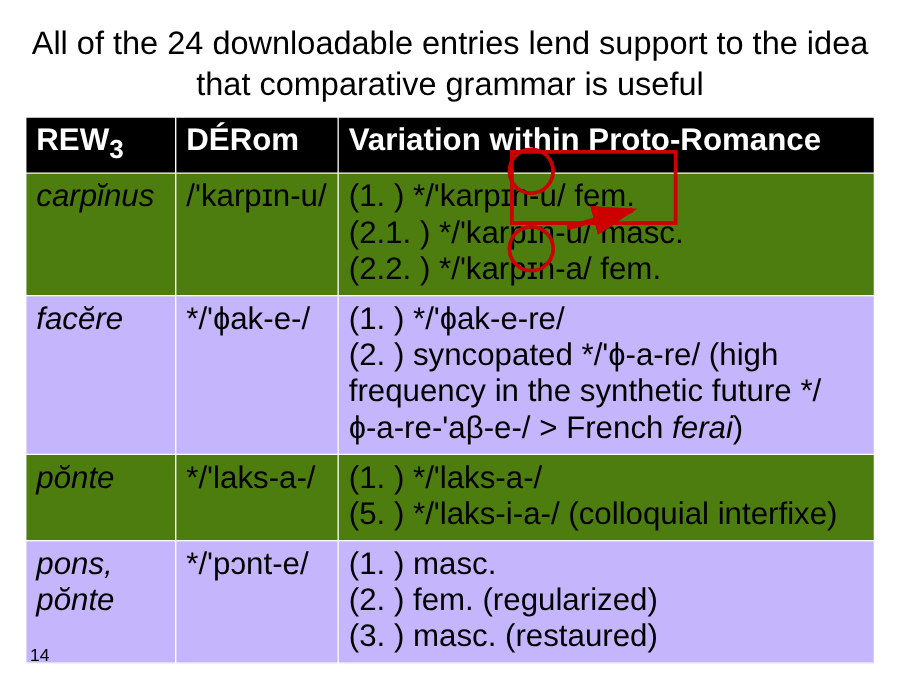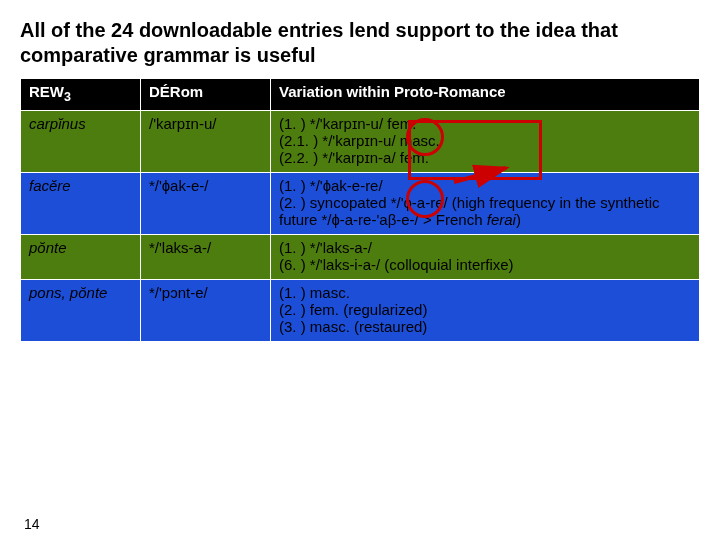--- a/index.html
+++ b/index.html
@@ -12,47 +12,48 @@
     color: #000;
   }
   .slide {
     position: relative;
     width: 720px;
     height: 540px;
     box-sizing: border-box;
     padding: 18px 20px 20px 20px;
   }
   .title {
-    font-size: 20px;
-    font-weight: bold;
+    font-size: 26px;
+    font-weight: normal;
     line-height: 1.25;
     margin: 0 0 10px 0;
+    text-align: center;
   }
   table.etym {
     border-collapse: collapse;
     width: 100%;
     table-layout: fixed;
-    font-size: 15px;
+    font-size: 25px;
   }
   table.etym col.c1 { width: 120px; }
   table.etym col.c2 { width: 130px; }
   table.etym col.c3 { width: auto; }
   table.etym th, table.etym td {
     padding: 4px 8px 6px 8px;
     vertical-align: top;
     text-align: left;
     border: 1px solid #fff;
   }
   table.etym thead th {
     background: #000;
     color: #fff;
     font-weight: bold;
   }
   tr.shade td { background: #4d7c0f; }
-  tr.plain td { background: #1d4ed8; }
+  tr.plain td { background: #c4b5fd; }
   .lemma { font-style: italic; }
   .pagenum {
     position: absolute;
     left: 24px;
     bottom: 8px;
     font-size: 14px;
   }
   
   .overlay { position: absolute; pointer-events: none; }
   .red-box {
@@ -99,21 +100,21 @@
         <td>*/'ɸak‑e‑/</td>
         <td>
           <span style="white-space:pre-line">(1. ) */'ɸak‑e‑re/
 (2. ) syncopated */'ɸ‑a‑re/ (high frequency in the synthetic future */ɸ‑a‑re‑'aβ‑e‑/ &gt; French </span><span class="lemma">ferai</span><span>)</span>
         </td>
       </tr>
       <tr class="shade">
         <td class="lemma">pŏnte</td>
         <td>*/'laks‑a‑/</td>
         <td style="white-space:pre-line">(1. ) */'laks‑a‑/
-(6. ) */'laks‑i‑a‑/ (colloquial interfixe)</td>
+(5. ) */'laks‑i‑a‑/ (colloquial interfixe)</td>
       </tr>
       <tr class="plain">
         <td class="lemma">pons, pŏnte</td>
         <td>*/'pɔnt‑e/</td>
         <td style="white-space:pre-line">(1. ) masc.
 (2. ) fem. (regularized)
 (3. ) masc. (restaured)</td>
       </tr>
     </tbody>
   </table>

